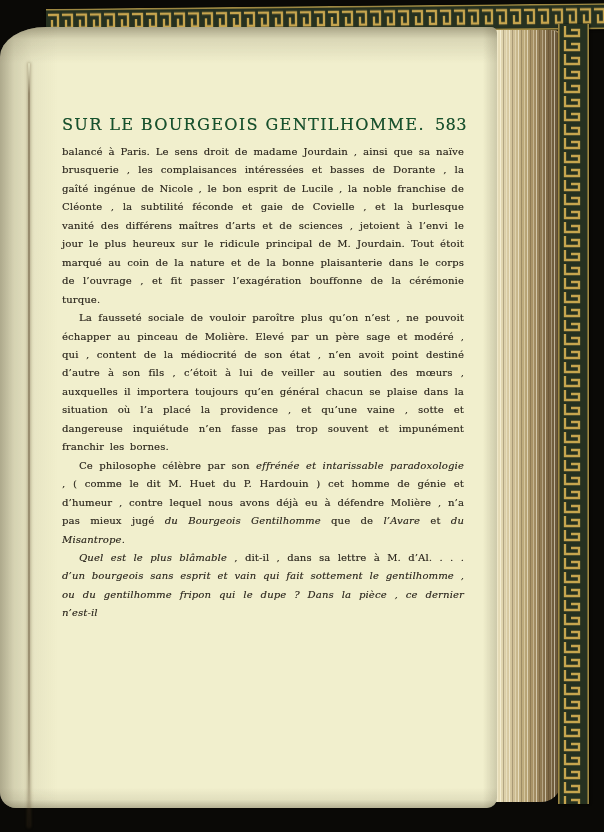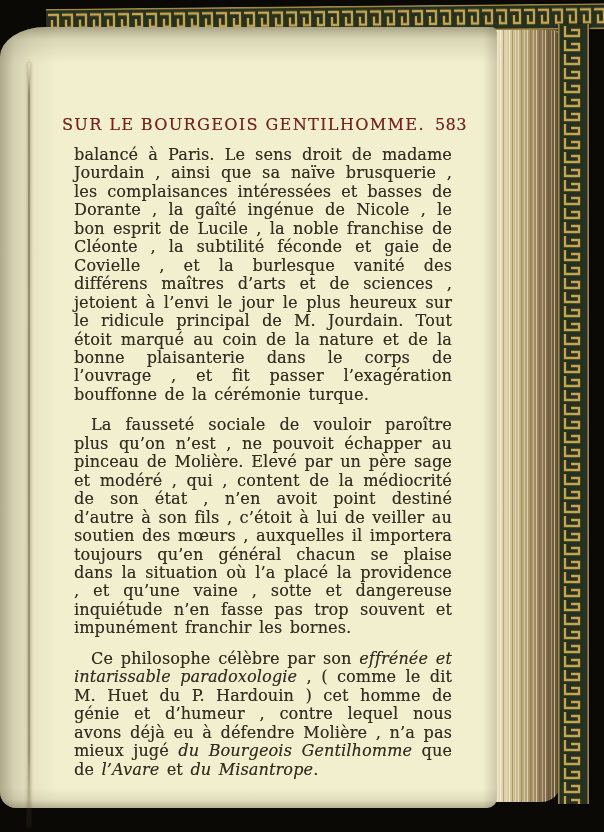--- a/index.html
+++ b/index.html
@@ -69,26 +69,26 @@
   }
 
   
   .text-block {
     position:absolute; left:62px; top:88px; width:402px;
     color:#322d23;
     text-shadow:0.2px 0.2px 0.4px rgba(50,45,35,.55);
   }
   .running-head-row {
     text-align:center; font-size:16px; letter-spacing:1.4px;
-    white-space:nowrap; margin:0 0 9px 0; color:#7f1d1d;
+    white-space:nowrap; margin:0 0 9px 0; color:#14532d;
   }
   .running-head-row .num { margin-left:10px; letter-spacing:0.5px; }
   .para {
-    margin:12px; text-align:justify;
-    font-size:16px; line-height:18.45px;
+    margin:0; text-align:justify;
+    font-size:10px; line-height:18.45px;
     word-spacing:2.2px; letter-spacing:0.15px;
   }
   .para.indent { text-indent:17px; }
   .para em { }
 </style>
 </head>
 <body>
 
 <div class="photo">
 
@@ -127,17 +127,18 @@
     <div class="gutter-crease"></div>
 
     <div class="text-block">
       <div class="running-head-row">
         <span>SUR LE BOURGEOIS GENTILHOMME.</span><span class="num">583</span>
       </div>
       <div>
           <p class="para"><span>balancé à Paris. Le sens droit de madame Jourdain , ainsi que sa naïve brusquerie , les complaisances intéressées et basses de Dorante , la gaîté ingénue de Nicole , le bon esprit de Lucile , la noble franchise de Cléonte , la subtilité féconde et gaie de Covielle , et la burlesque vanité des différens maîtres d’arts et de sciences , jetoient à l’envi le jour le plus heureux sur le ridicule principal de M. Jourdain. Tout étoit marqué au coin de la nature et de la bonne plaisanterie dans le corps de l’ouvrage , et fit passer l’exagération bouffonne de la cérémonie turque.</span></p>
           <p class="para indent"><span>La fausseté sociale de vouloir paroître plus qu’on n’est , ne pouvoit échapper au pinceau de Molière. Elevé par un père sage et modéré , qui , content de la médiocrité de son état , n’en avoit point destiné d’autre à son fils , c’étoit à lui de veiller au soutien des mœurs , auxquelles il importera toujours qu’en général chacun se plaise dans la situation où l’a placé la providence , et qu’une vaine , sotte et dangereuse inquiétude n’en fasse pas trop souvent et impunément franchir les bornes.</span></p>
           <p class="para indent"><span>Ce philosophe célèbre par son </span><em>effrénée et intarissable paradoxologie</em><span> , ( comme le dit M. Huet du P. Hardouin ) cet homme de génie et d’humeur , contre lequel nous avons déjà eu à défendre Molière , n’a pas mieux jugé </span><em>du Bourgeois Gentilhomme</em><span> que de </span><em>l’Avare</em><span> et </span><em>du Misantrope</em><span>.</span></p>
+          <p class="para indent"><em>Quel est le plus blâmable</em><span> , dit-il , dans sa lettre à M. d’Al. . . . </span><em>d’un bourgeois sans esprit et vain qui fait sottement le gentilhomme , ou du gentilhomme fripon qui le dupe ? Dans la pièce , ce dernier n’est-il</em></p>
         </div>
     </div>
   </div>
 
 </div>
 
 </body></html>

